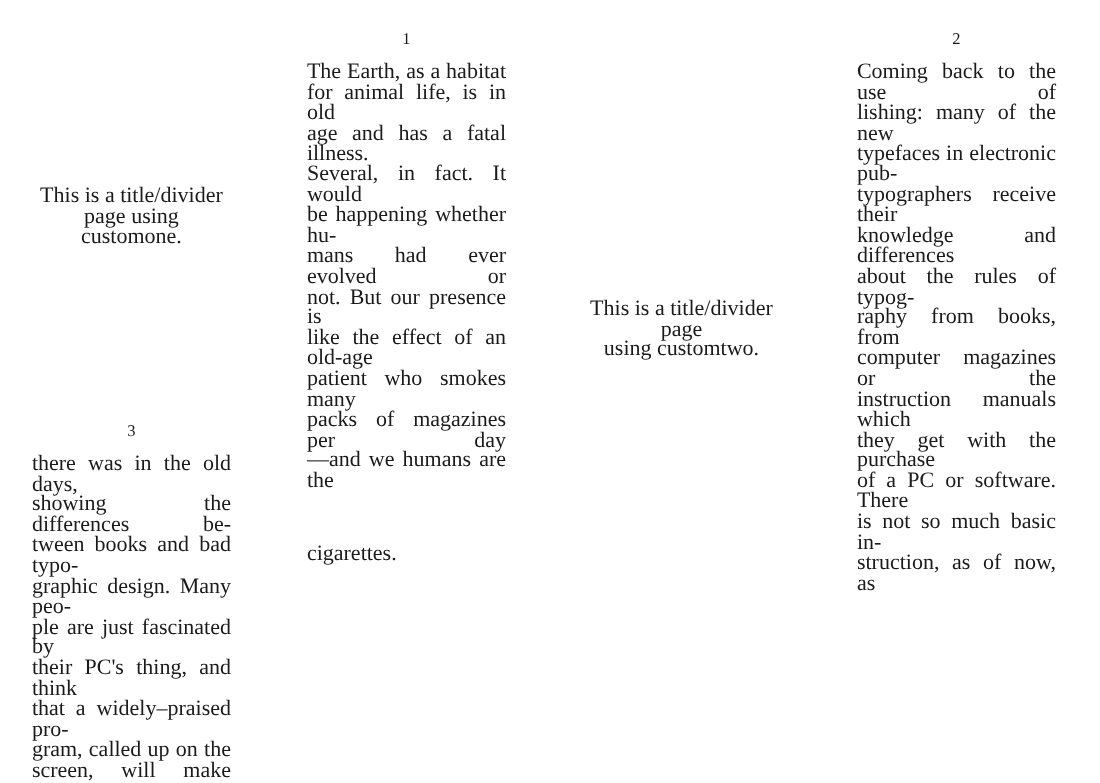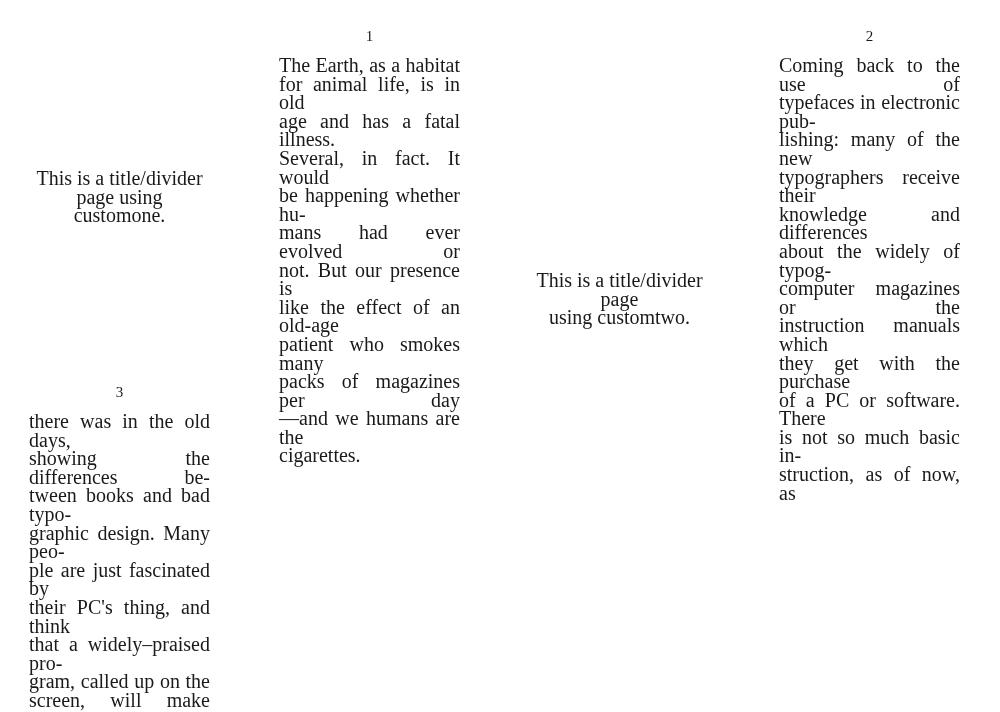--- a/index.html
+++ b/index.html
@@ -36,21 +36,21 @@
   .page-number {
     position: absolute;
     left: 29px; width: 181px;
     top: 27px;
     text-align: center;
     font-size: 15px;
     line-height: 18.6px;
   }
   .body-text { top: 56px; }
   .body-text .line { text-align: justify; text-align-last: justify; }
-  .body-text .line.ragged { text-align-last: left; }
+  .body-text .line.ragged { text-align-last: left; margin-top: 48px; }
 
   .title-centered { top: 158px; text-align: center; }
   .title-left     { top: 271px; text-align: center; }
 </style>
 </head>
 <body>
 
 <div class="canvas">
 
   <section class="page slot-a">
@@ -82,25 +82,26 @@
     <div class="col title-left">
         <div class="line">This is a title/divider page</div>
         <div class="line">using customtwo.</div>
       </div>
   </section>
 
   <section class="page slot-d">
     <div class="page-number">2</div>
     <div class="col body-text">
         <div class="line">Coming back to the use of</div>
+        <div class="line">lishing: many of the new</div>
         <div class="line">typefaces in electronic pub-</div>
-        <div class="line">lishing: many of the new</div>
         <div class="line">typographers receive their</div>
         <div class="line">knowledge and differences</div>
-        <div class="line">about the widely of typog-</div>
+        <div class="line">about the rules of typog-</div>
+        <div class="line">raphy from books, from</div>
         <div class="line">computer magazines or the</div>
         <div class="line">instruction manuals which</div>
         <div class="line">they get with the purchase</div>
         <div class="line">of a PC or software. There</div>
         <div class="line">is not so much basic in-</div>
         <div class="line">struction, as of now, as</div>
       </div>
   </section>
 
   <section class="page slot-e">

